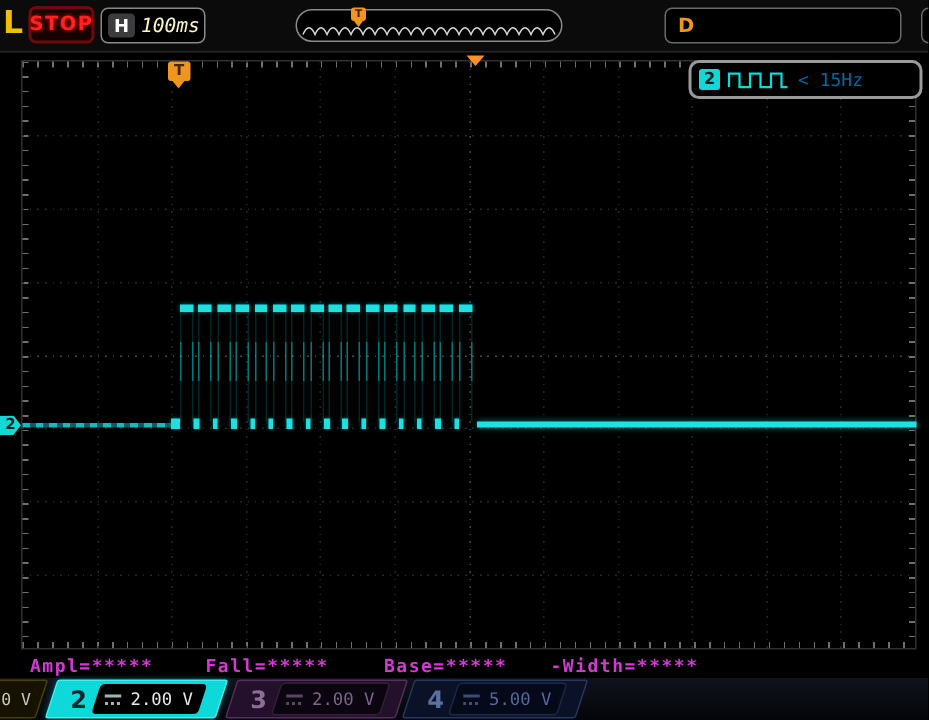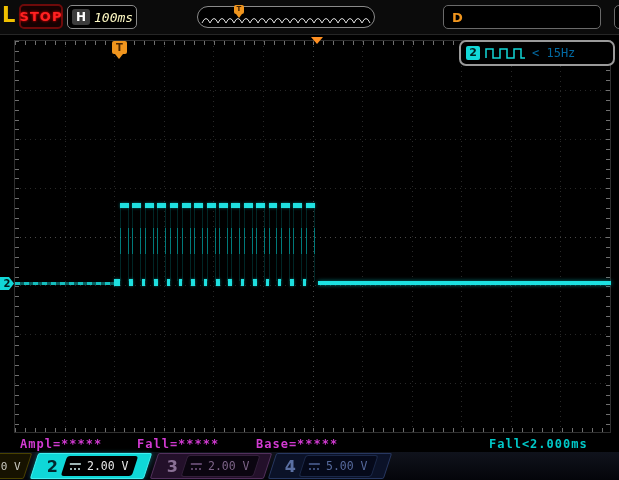--- a/index.html
+++ b/index.html
@@ -264,21 +264,21 @@
       <div class="wf wf-vert" style="left: 305.625px; top: 208px; width: 1px; height: 73px;"></div>
       <div class="wf wf-vert" style="left: 313.6px; top: 208px; width: 1px; height: 73px;"></div>
       <div class="wf wf-mid" style="left: 305.625px; top: 228px; width: 1px; height: 26px;"></div>
       <div class="wf wf-mid" style="left: 313.6px; top: 228px; width: 1px; height: 26px;"></div>
     </div>
   <div id="ch2-marker">2</div>
 
   <span class="meas m-magenta" style="left:20px">Ampl=*****</span>
   <span class="meas m-magenta" style="left:137px">Fall=*****</span>
   <span class="meas m-magenta" style="left:256px">Base=*****</span>
-  <span class="meas m-cyan" style="left:489px">Fall&lt;2.000ms</span>
+  <span class="meas m-magenta" style="left:367px">-Width=*****</span>
 
   <div id="chbar">
     <div class="chblock" id="ch1-frag">
       <span class="chtxt chval">0 V</span>
     </div>
     <div class="chblock" id="ch2-block">
       <span class="chtxt chdigit">2</span>
       <div class="chpill">
         <span class="dc-icon chtxt"></span>
         <span class="chtxt chval">2.00 V</span>

